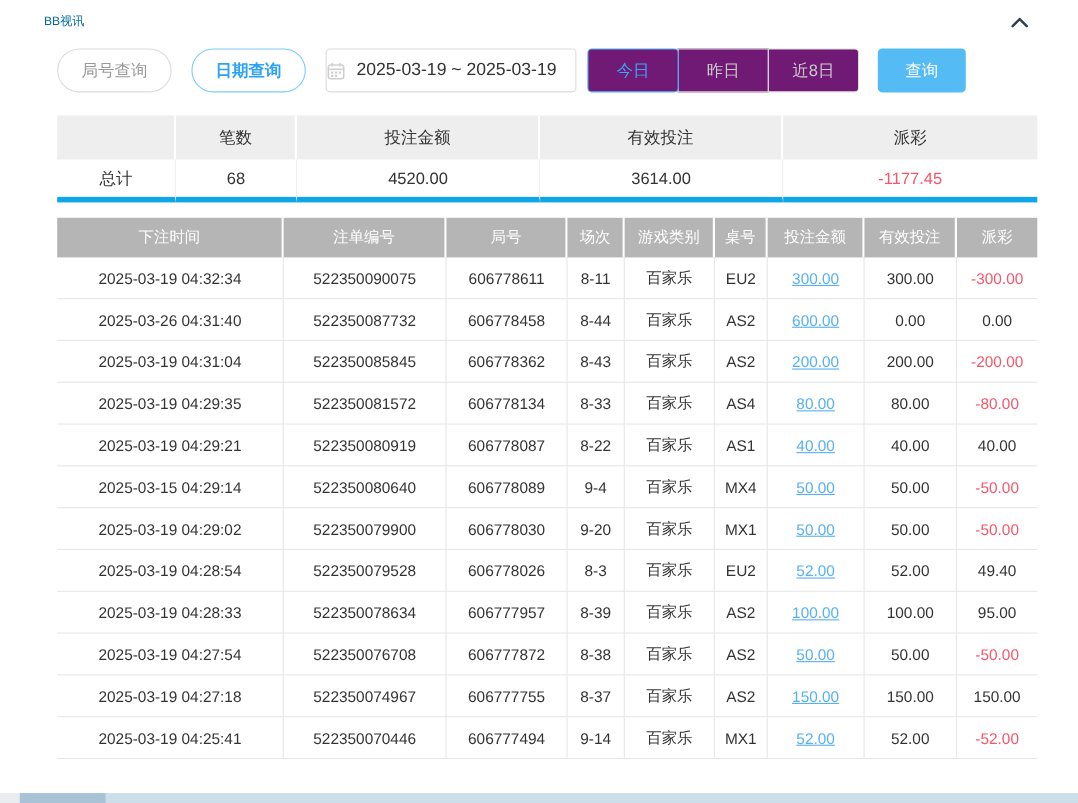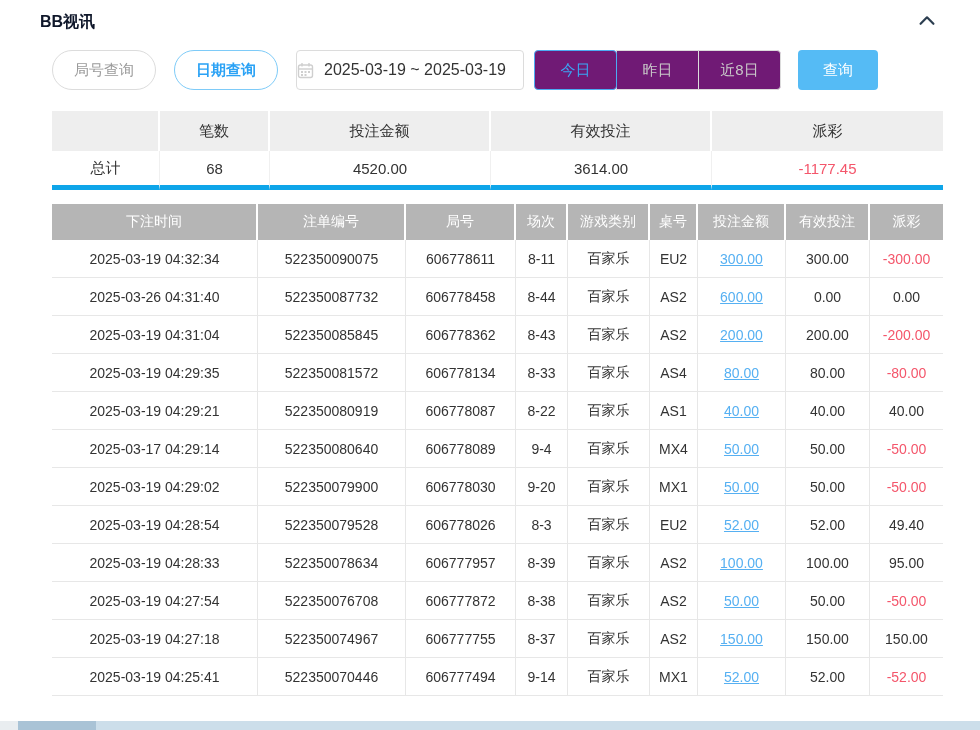--- a/index.html
+++ b/index.html
@@ -2,21 +2,21 @@
 <html><head>
 <meta charset="utf-8">
 <style>
   * { margin:0; padding:0; box-sizing:border-box; }
   html,body { background:#fff; }
   body { font-family:"Liberation Sans","DejaVu Sans",sans-serif; color:#333; }
   .page { position:relative; width:980px; height:730px; background:#fff; overflow:hidden; }
 
   
   .panel-header { padding:12px 40px 0 40px; position:relative; }
-  .panel-title { font-size:16px; font-weight:700; color:#0f172a; }
+  .panel-title { font-size:11px; font-weight:400; color:#0369a1; }
   .collapse-btn { position:absolute; right:42px; top:10px; cursor:pointer; line-height:0; }
 
   
   .filter-row { margin:17px 0 0 52px; display:flex; align-items:center; }
   .pill-btn { height:40px; padding:0 21px; border-radius:20px; background:#fff; font-size:15px; cursor:pointer; }
   .pill-btn.active { border:1px solid #7ecbf8; color:#2ba2f5; font-weight:700; margin-right:18px; }
   .pill-btn.inactive { border:1px solid #dcdcdc; color:#999; margin-right:18px; }
   .date-input { height:40px; width:228px; border:1px solid #dcdcdc; border-radius:4px; display:flex; align-items:center; padding:0 0; margin-right:10px; cursor:pointer; }
   .date-input .cal { line-height:0; margin-right:10px; }
   .date-input .val { font-size:16px; color:#333; white-space:nowrap; }
@@ -194,21 +194,21 @@
           <td>522350080919</td>
           <td>606778087</td>
           <td>8-22</td>
           <td>百家乐</td>
           <td>AS1</td>
           <td class="link-cell">40.00</td>
           <td>40.00</td>
           <td>40.00</td>
         </tr>
         <tr>
-          <td>2025-03-17 04:29:14</td>
+          <td>2025-03-15 04:29:14</td>
           <td>522350080640</td>
           <td>606778089</td>
           <td>9-4</td>
           <td>百家乐</td>
           <td>MX4</td>
           <td class="link-cell">50.00</td>
           <td>50.00</td>
           <td class="neg">-50.00</td>
         </tr>
         <tr>

